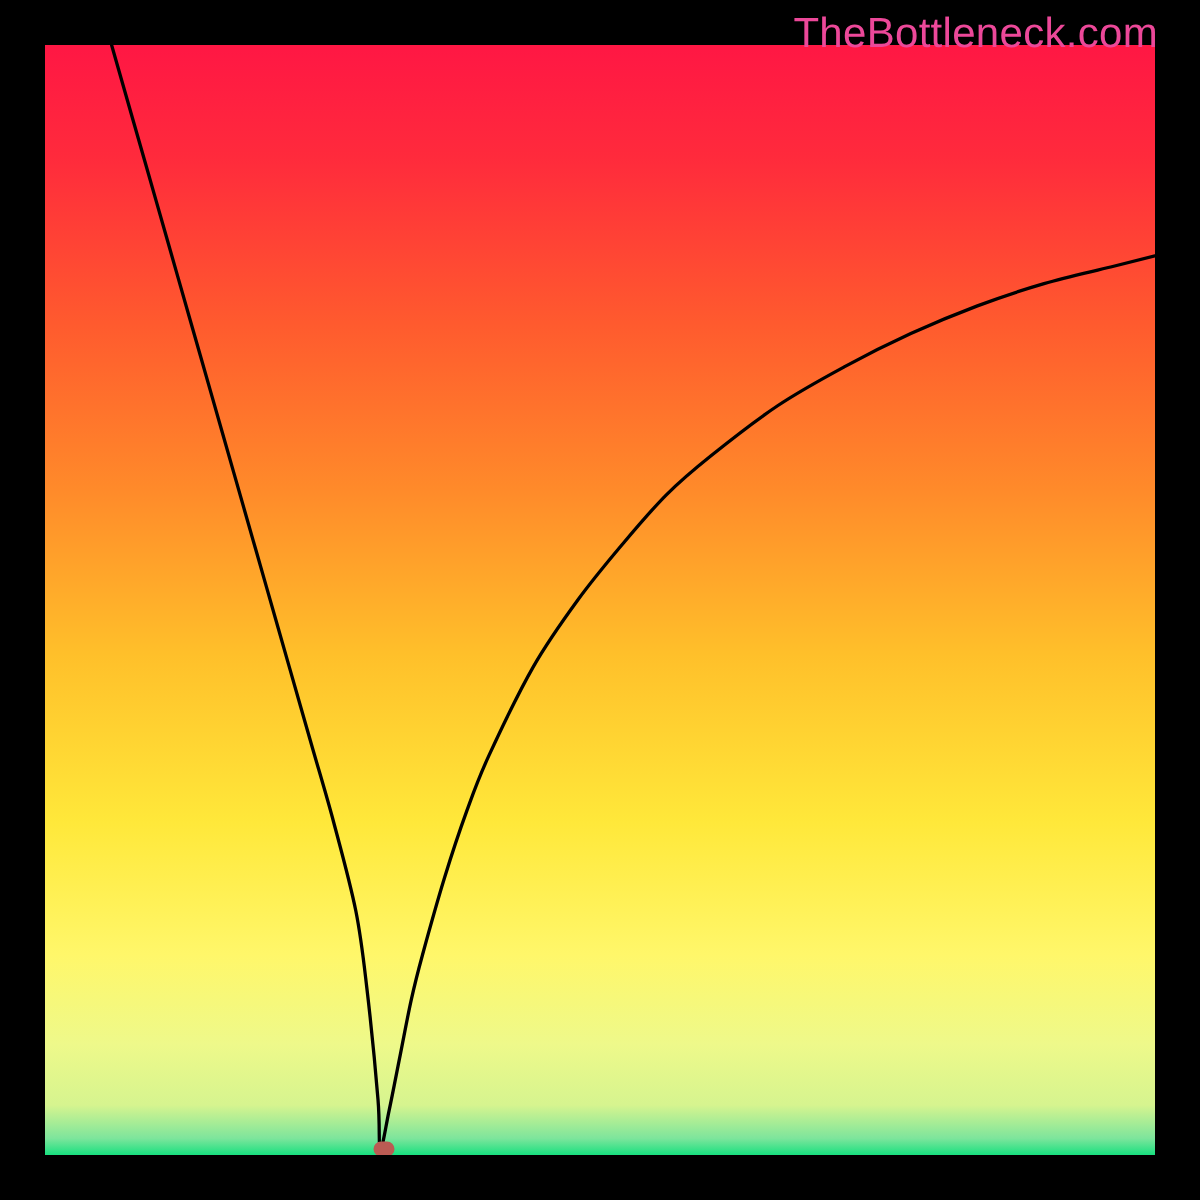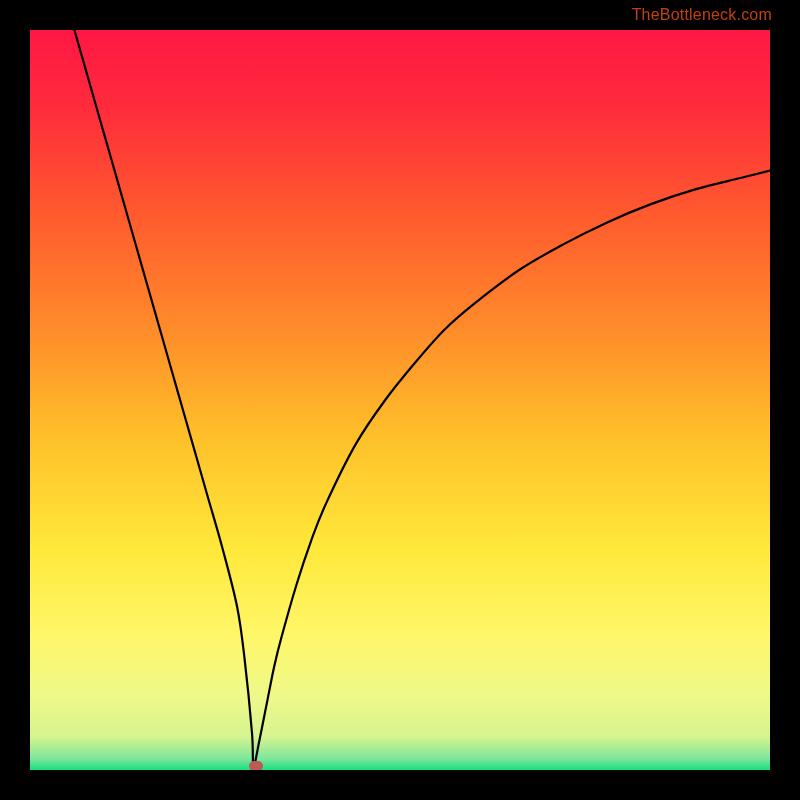--- a/index.html
+++ b/index.html
@@ -30,22 +30,22 @@
     inset: 0;
   }
   .curve-svg {
     position: absolute;
     inset: 0;
   }
   .watermark {
     position: absolute;
     top: 6px;
     right: 28px;
-    color: #c2410c;
-    font-size: 16px;
+    color: #ec4899;
+    font-size: 28px;
     letter-spacing: 0.2px;
   }
   .marker {
     position: absolute;
     width: 14px;
     height: 10px;
     border-radius: 5px;
     background: #bb5b53;
     transform: translate(-50%, -50%);
   }

